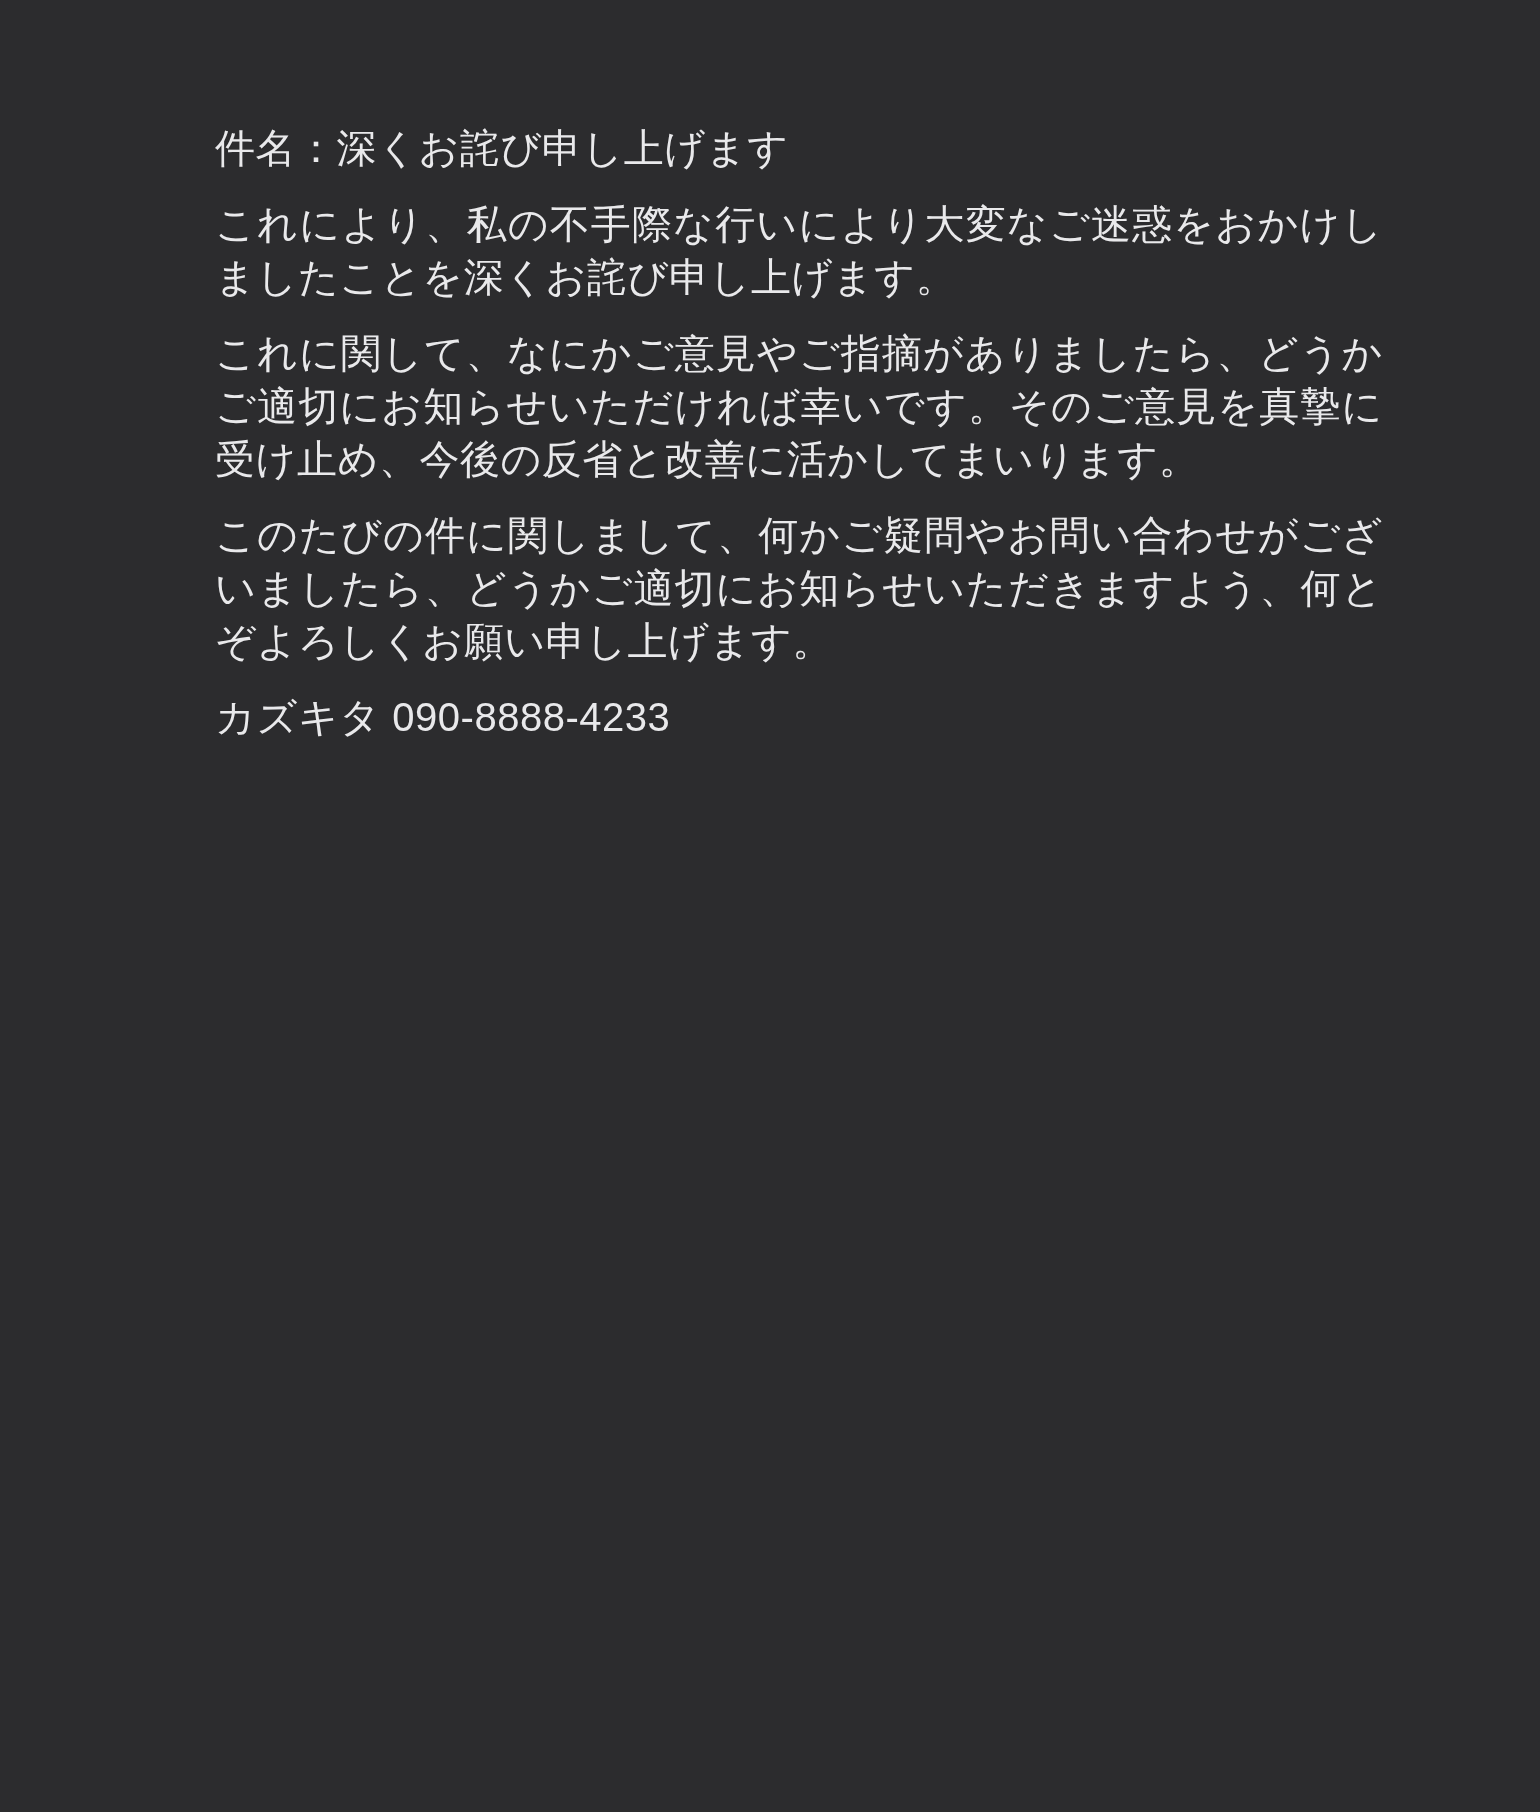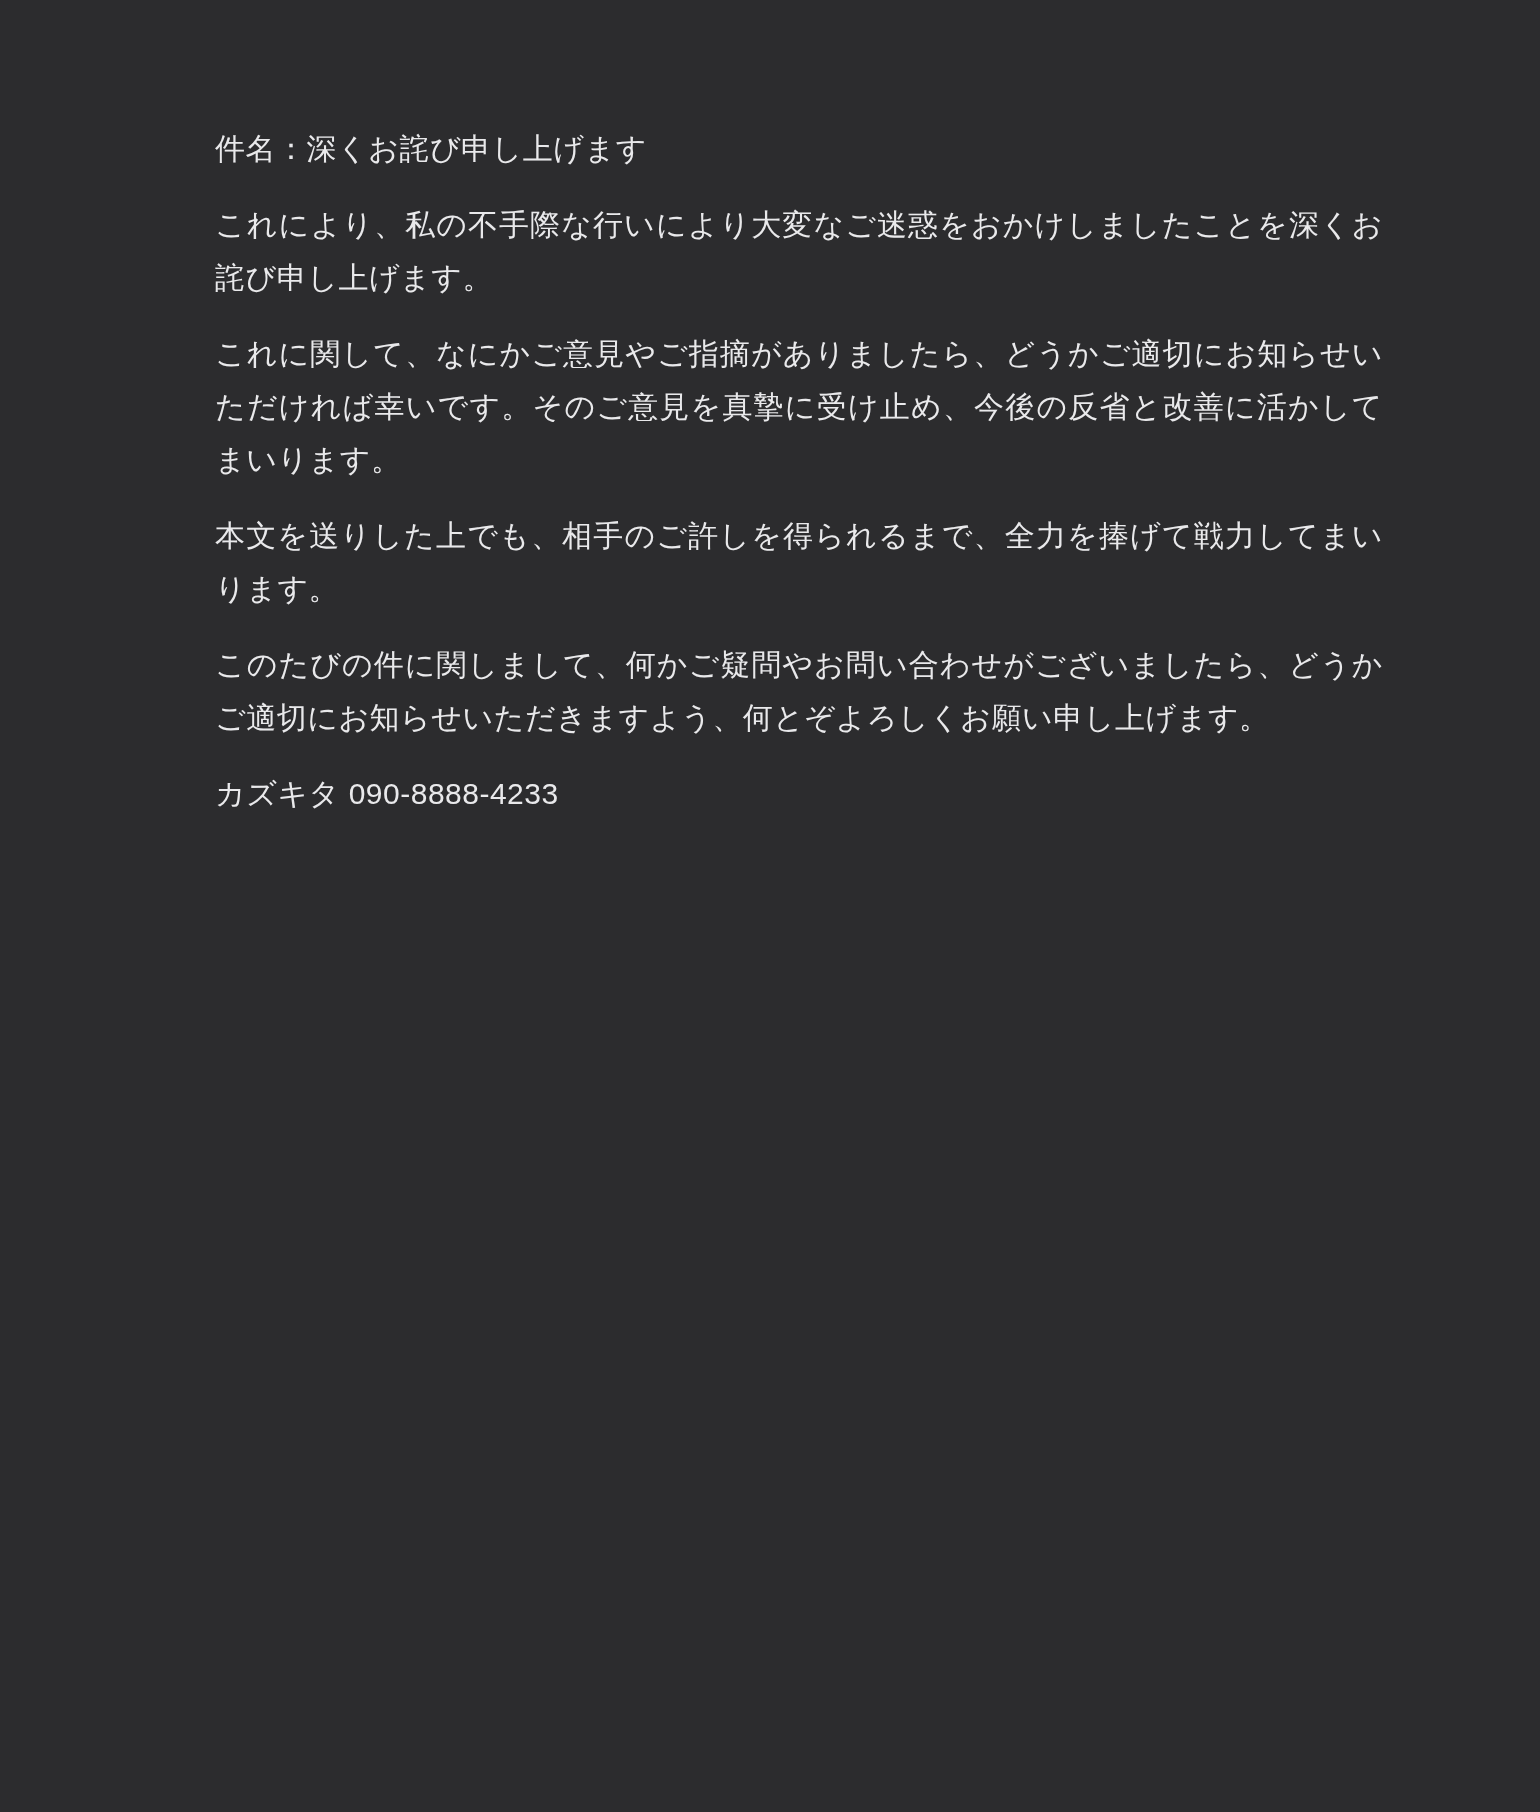--- a/index.html
+++ b/index.html
@@ -17,21 +17,21 @@
   .editor {
     position: absolute;
     left: 215px;
     top: 122px;
     width: 1168px;
     color: #e9e9eb;
     cursor: text;
   }
   .para {
     margin: 0 0 23px 0;
-    font-size: 30px;
+    font-size: 40px;
     line-height: 53px;
     text-align: justify;
     text-justify: inter-character;
     letter-spacing: 0.5px;
     word-break: break-all;
     white-space: pre-wrap;
   }
   .para:last-child {
     margin-bottom: 0;
   }
@@ -44,16 +44,15 @@
     margin-left: 2px;
   }
 </style>
 </head>
 <body>
 
 <div class="editor">
   <p class="para">件名：深くお詫び申し上げます</p>
     <p class="para">これにより、私の不手際な行いにより大変なご迷惑をおかけしましたことを深くお詫び申し上げます。</p>
     <p class="para">これに関して、なにかご意見やご指摘がありましたら、どうかご適切にお知らせいただければ幸いです。そのご意見を真摯に受け止め、今後の反省と改善に活かしてまいります。</p>
-    <p class="para">本文を送りした上でも、相手のご許しを得られるまで、全力を捧げて戦力してまいります。</p>
     <p class="para">このたびの件に関しまして、何かご疑問やお問い合わせがございましたら、どうかご適切にお知らせいただきますよう、何とぞよろしくお願い申し上げます。</p>
     <p class="para">カズキタ 090-8888-4233</p>
 </div>
 
 </body></html>

